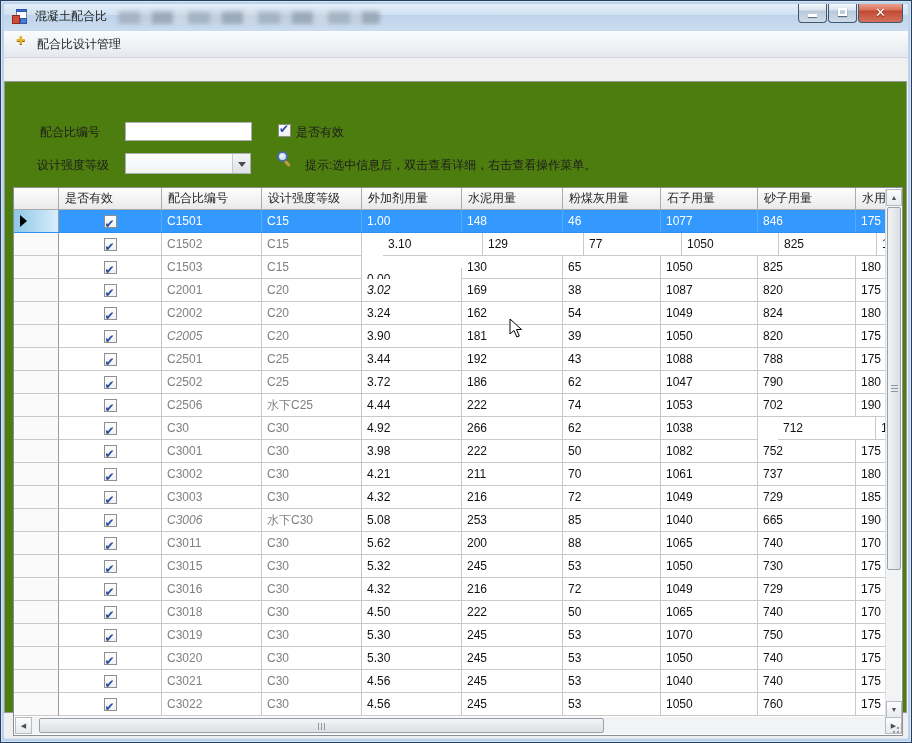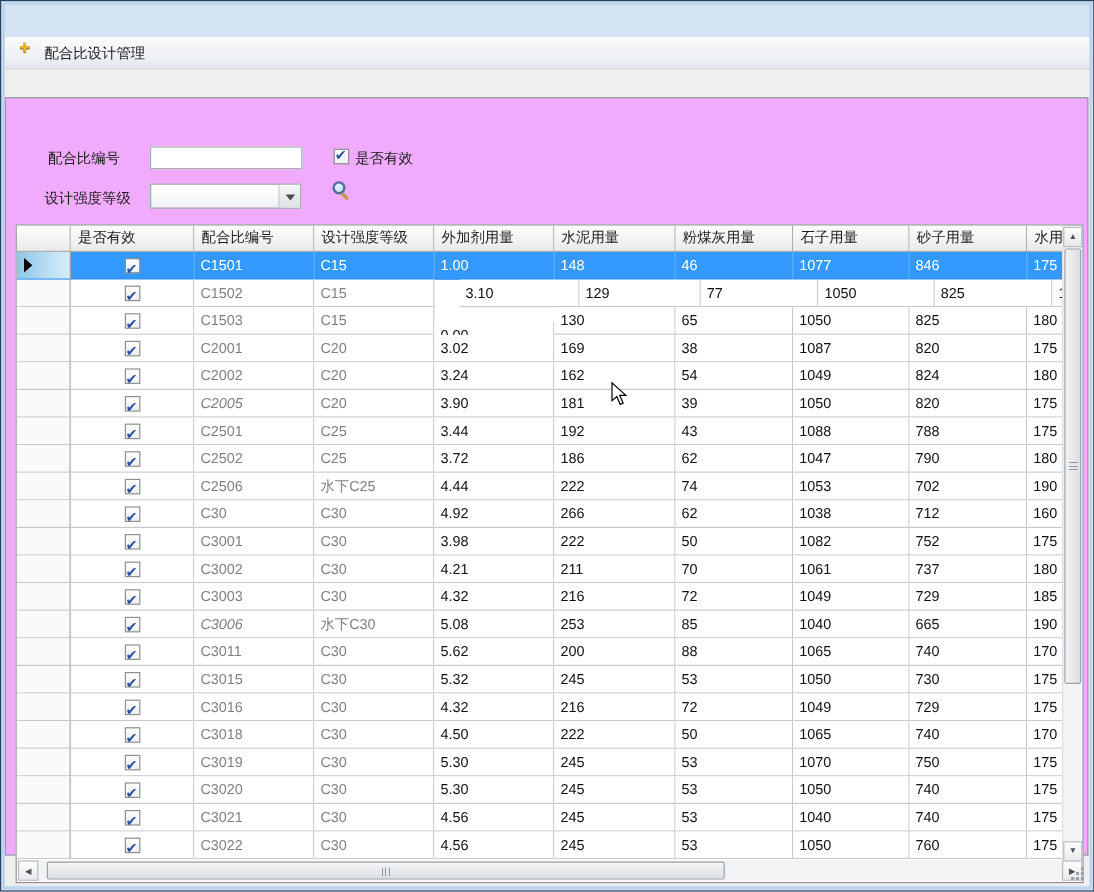--- a/index.html
+++ b/index.html
@@ -42,21 +42,21 @@
   .icon-table-add .grid{position:absolute;right:0;bottom:0;width:11px;height:10px;box-sizing:border-box;border:1px solid #5a6f93;background:
     repeating-linear-gradient(90deg,transparent 0 2px,#90a4c4 2px 3px),
     repeating-linear-gradient(transparent 0 2px,#90a4c4 2px 3px),#e8eef8;}
   .icon-table-add .plus{position:absolute;left:0;top:-2px;color:#e3b428;font-size:11px;font-weight:bold;text-shadow:0 1px 0 #8a6d12;line-height:1;}
 
   
   .tabstrip{position:absolute;left:0;top:27px;height:23px;right:0;}
   .tab{position:absolute;box-sizing:border-box;text-align:center;color:#1c1c1c;}
   .tab.active{left:0;top:1px;width:90px;height:23px;background:#f5f6f7;border:1px solid #8a8f94;border-bottom:none;border-radius:2px 2px 0 0;line-height:22px;z-index:2;}
   .tab.inactive{left:91px;top:3px;width:70px;height:21px;background:linear-gradient(#f4f4f4,#e6e6e6);border:1px solid #9a9fa4;border-bottom:none;border-radius:2px 2px 0 0;line-height:20px;}
-  .tabpage{position:absolute;left:0;right:1px;top:50px;bottom:25px;background:#f0abfc;border:1px solid #919b9c;box-sizing:border-box;}
+  .tabpage{position:absolute;left:0;right:1px;top:50px;bottom:25px;background:#4d7c0f;border:1px solid #919b9c;box-sizing:border-box;}
 
   
   .flabel{position:absolute;color:#1c1c1c;}
   .textbox{position:absolute;background:#fff;border:1px solid #abadb3;box-sizing:border-box;padding:0 3px;font:inherit;}
   .checkbox{position:relative;width:13px;height:13px;background:linear-gradient(#fdfdfd,#eef0f2);border:1px solid #8e8f8f;box-sizing:border-box;}
   .checkbox.checked:after{content:"✔";position:absolute;left:0px;top:-3px;color:#2a4fa0;font-size:12px;font-weight:bold;}
   .combo{position:absolute;background:linear-gradient(#fff,#f0f2f4);border:1px solid #abadb3;box-sizing:border-box;}
   .combo .drop{position:absolute;right:0;top:0;bottom:0;width:17px;background:linear-gradient(#f4f5f6,#dfe2e6);border-left:1px solid #c6c8cc;display:flex;align-items:center;justify-content:center;}
   .combo .drop:after{content:"";border:4px solid transparent;border-top:5px solid #4c4c4c;margin-top:5px;}
   .magnifier{position:absolute;width:17px;height:17px;}
@@ -101,20 +101,41 @@
       radial-gradient(circle at 11px 7px,#9aa0a6 1.4px,transparent 1.6px),
       radial-gradient(circle at 7px 7px,#9aa0a6 1.4px,transparent 1.6px),
       radial-gradient(circle at 11px 3px,#9aa0a6 1.4px,transparent 1.6px);}
   .cursor{position:absolute;left:508px;top:317px;z-index:50;pointer-events:none;}
 </style>
 </head>
 <body>
 
 <div class="window">
 
+  <div class="titlebar">
+    <div class="app-icon">
+      <div class="w1"></div>
+        <div class="w1b"></div>
+        <div class="w2"></div>
+        <div class="w3"></div>
+    </div>
+    <div class="title-text">混凝土配合比</div>
+    <div class="redacted"></div>
+    <div class="capbtns">
+      <div class="capbtn min">
+          <div class="glyph-min"></div>
+        </div>
+      <div class="capbtn max">
+          <div class="glyph-max"></div>
+        </div>
+      <div class="capbtn close">
+          <span class="glyph-close">✕</span>
+        </div>
+    </div>
+  </div>
 
   <div class="client">
 
     <div class="toolbar">
       <div class="tool-btn">
         <span class="icon-table-add">
             <span class="plus">✚</span>
             <span class="grid"></span>
           </span>
         <span>配合比设计管理</span>
@@ -131,20 +152,21 @@
 
       <div class="flabel" style="left:32px;top:75px;">设计强度等级</div>
       <div class="combo" style="left:120px;top:71px;width:126px;height:21px;">
         <span></span>
         <div class="drop"></div>
       </div>
       <div class="magnifier" style="left:272px;top:69px;">
         <div class="lens"></div>
           <div class="handle"></div>
       </div>
+      <div class="hint" style="left:300px;top:75px;">提示:选中信息后，双击查看详细，右击查看操作菜单。</div>
 
       <div class="grid">
         <div class="grid-header">
             <div class="hcell" style="width: 45px;"></div>
             <div class="hcell" style="width: 103px;">是否有效</div>
             <div class="hcell" style="width: 100px;">配合比编号</div>
             <div class="hcell" style="width: 100px;">设计强度等级</div>
             <div class="hcell" style="width: 100px;">外加剂用量</div>
             <div class="hcell" style="width: 101px;">水泥用量</div>
             <div class="hcell" style="width: 98px;">粉煤灰用量</div>
@@ -197,21 +219,21 @@
               <div class="cell " style="width: 98px;">825</div>
               <div class="cell " style="width: 100px;">180</div>
             </div>
             <div class="grow">
               <div class="cell selcol" style="width: 45px;"></div>
               <div class="cell chk" style="width: 103px;">
                 <div class="checkbox checked"></div>
               </div>
               <div class="cell gray" style="width: 100px;">C2001</div>
               <div class="cell gray" style="width: 100px;">C20</div>
-              <div class="cell " style="width: 100px;">3.02</div>
+              <div class="cell " style="width: 100px; font-style: italic;">3.02</div>
               <div class="cell " style="width: 101px;">169</div>
               <div class="cell " style="width: 98px;">38</div>
               <div class="cell " style="width: 97px;">1087</div>
               <div class="cell " style="width: 98px;">820</div>
               <div class="cell " style="width: 100px;">175</div>
             </div>
             <div class="grow">
               <div class="cell selcol" style="width: 45px;"></div>
               <div class="cell chk" style="width: 103px;">
                 <div class="checkbox checked"></div>
@@ -285,21 +307,21 @@
               <div class="cell selcol" style="width: 45px;"></div>
               <div class="cell chk" style="width: 103px;">
                 <div class="checkbox checked"></div>
               </div>
               <div class="cell gray" style="width: 100px;">C30</div>
               <div class="cell gray" style="width: 100px;">C30</div>
               <div class="cell " style="width: 100px;">4.92</div>
               <div class="cell " style="width: 101px;">266</div>
               <div class="cell " style="width: 98px;">62</div>
               <div class="cell " style="width: 97px;">1038</div>
-              <div class="cell " style="width: 98px;">712</div>
+              <div class="cell " style="width: 98px; margin-left: 20px;">712</div>
               <div class="cell " style="width: 100px;">160</div>
             </div>
             <div class="grow">
               <div class="cell selcol" style="width: 45px;"></div>
               <div class="cell chk" style="width: 103px;">
                 <div class="checkbox checked"></div>
               </div>
               <div class="cell gray" style="width: 100px;">C3001</div>
               <div class="cell gray" style="width: 100px;">C30</div>
               <div class="cell " style="width: 100px;">3.98</div>

